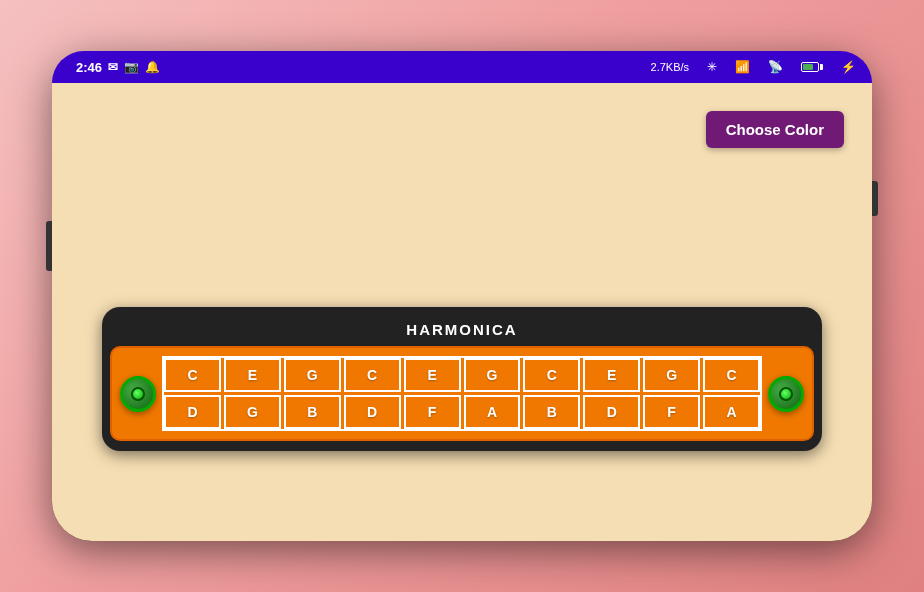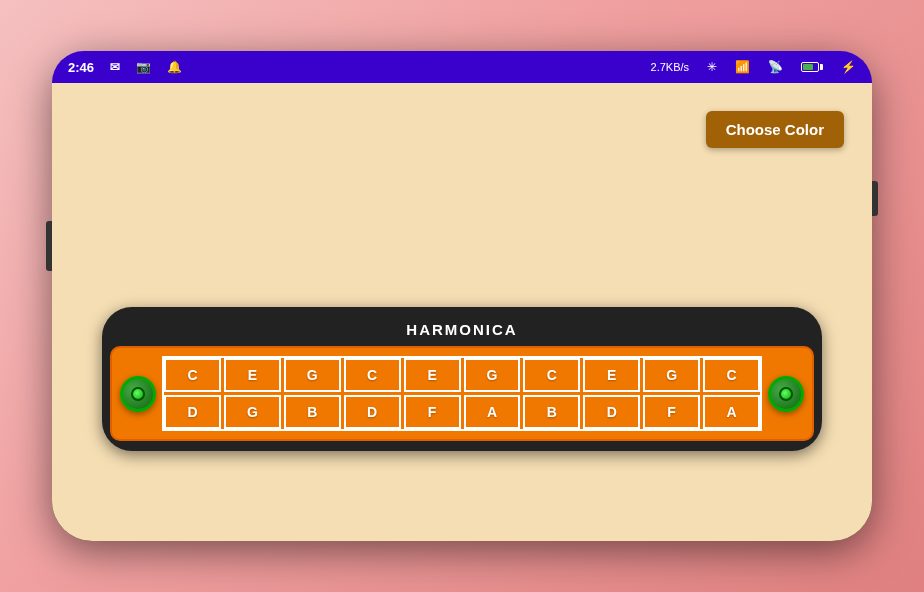--- a/index.html
+++ b/index.html
@@ -54,24 +54,25 @@
       display: flex;
       align-items: center;
       justify-content: space-between;
       padding: 0 16px;
       flex-shrink: 0;
     }
 
     .status-left {
       display: flex;
       align-items: flex-start;
-      gap: 16px;
+      gap: 6px;
       color: white;
       font-size: 13px;
       font-weight: bold;
+      margin-left: 8px;
     }
 
     .status-right {
       display: flex;
       align-items: center;
       gap: 18px;
       color: white;
       font-size: 11px;
     }
 
@@ -86,21 +87,21 @@
       border-radius: 0 0 40px 40px;
       position: relative;
       overflow: hidden;
     }
 
     
     .choose-color-btn {
       position: absolute;
       top: 28px;
       right: 28px;
-      background: #a16207;
+      background: #701a75;
       color: white;
       border: none;
       border-radius: 6px;
       padding: 10px 20px;
       font-size: 15px;
       font-weight: 600;
       cursor: pointer;
       box-shadow: 0 2px 6px rgba(0,0,0,0.3);
     }
 
@@ -108,21 +109,21 @@
     .harmonica-container {
       position: absolute;
       bottom: 90px;
       left: 50%;
       transform: translateX(-50%);
       width: 720px;
     }
 
     .harmonica-body {
       background: #222;
-      border-radius: 30px;
+      border-radius: 18px;
       padding: 8px 8px 10px 8px;
       box-shadow: 0 4px 15px rgba(0,0,0,0.5);
     }
 
     .harmonica-title {
       color: white;
       text-align: center;
       font-weight: bold;
       font-size: 15px;
       letter-spacing: 2px;

